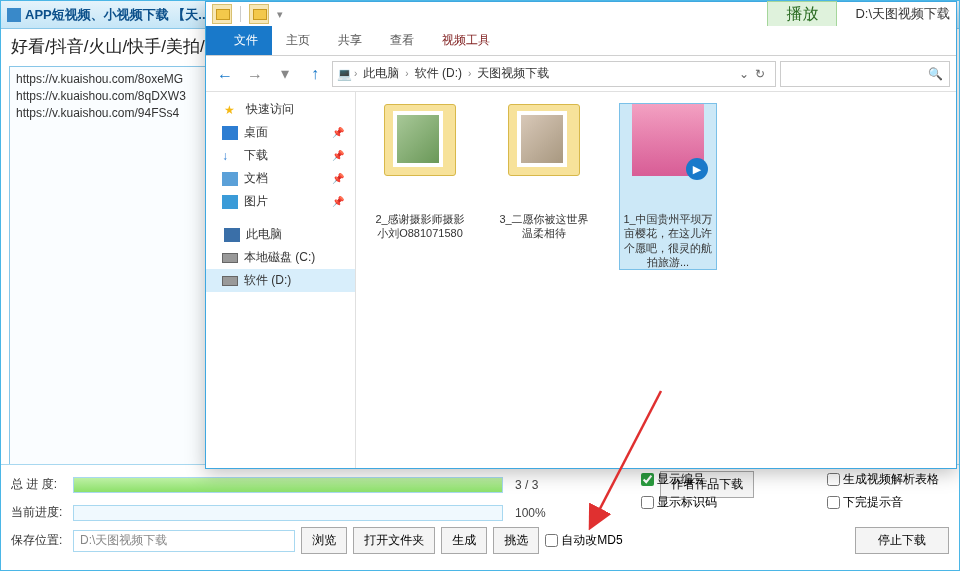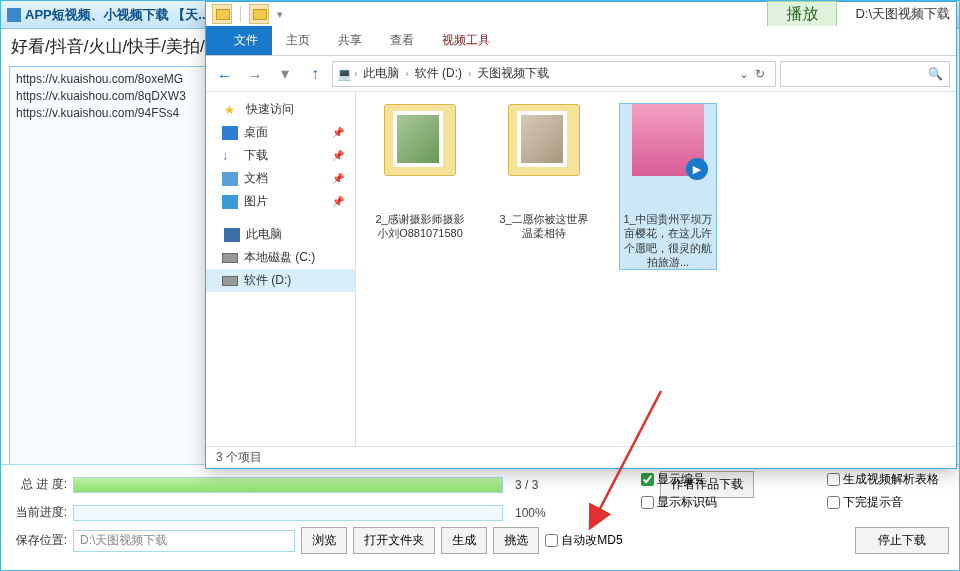--- a/index.html
+++ b/index.html
@@ -7,21 +7,21 @@
 
 
 .bg-titlebar { background: linear-gradient(#e5f3fb, #c5e6f7); height: 28px; display: flex; align-items: center; padding: 0 6px; font-size: 13px; font-weight: bold; color: #0b4f8a; border-bottom: 1px solid #8bc7e8; }
 .bg-titlebar .icon { width: 14px; height: 14px; background: #3989c9; margin-right: 4px; }
 .bg-subtitle { padding: 6px 10px 8px; font-size: 17px; color: #222; }
 .bg-urlbox { margin: 0 8px; border: 1px solid #88c6e8; background: #fafdff; height: 430px; padding: 4px 6px; font-family: Consolas, monospace; font-size: 12px; color: #333; line-height: 1.4; }
 
 
 .bottom { position: absolute; left: 0; right: 0; bottom: 0; background: #fff; border-top: 1px solid #a8d8f0; padding: 6px 10px 10px; font-size: 12px; }
 .row { display: flex; align-items: center; margin-bottom: 6px; gap: 6px; }
-.lbl { width: 56px; color: #333; text-align: right; }
+.lbl { width: 56px; color: #333; }
 .progress-shell { flex: 1; height: 16px; border: 1px solid #a8d8f0; background: #f0f9fe; position: relative; max-width: 430px; }
 .progress-shell.green::after { content:""; position:absolute; left:0; top:0; bottom:0; right:0; background: linear-gradient(#bdf0a5,#8de06a); }
 .count { margin-left: 6px; color: #444; }
 .btn { border: 1px solid #a8a8a8; background: #f4f4f4; padding: 4px 10px; font-size: 12px; cursor: pointer; }
 .save-input { flex: 1; max-width: 440px; border: 1px solid #a8d8f0; padding: 3px 6px; color: #888; font-size: 12px; }
 .chk { display: flex; align-items: center; gap: 3px; margin-right: 12px; white-space: nowrap; }
 .chk input { width: 13px; height: 13px; }
 .chk.green input { accent-color: #2b9c3f; }
 .right-checks { position: absolute; right: 8px; top: 6px; display: flex; flex-direction: column; gap: 6px; }
 .mid-checks { position: absolute; right: 230px; top: 6px; display: flex; flex-direction: column; gap: 6px; }
@@ -250,23 +250,20 @@
       </div>
       <div class="item selected">
         <div class="thumb video">
             <div class="overlay"></div>
             <div class="play-badge">▶</div>
           </div>
         <div class="item-name">1_中国贵州平坝万亩樱花，在这儿许个愿吧，很灵的航拍旅游...</div>
       </div>
     </div>
   </div>
-  <div class="status-bar">
-    <span>3 个项目</span>
-  </div>
 </div>
 
 <svg class="arrow-svg" viewBox="0 0 140 160">
   <defs>
       <marker id="ah" markerWidth="10" markerHeight="10" refX="8" refY="5" orient="auto">
         <path d="M0,0 L10,5 L0,10 z" fill="#e03030"></path>
       </marker>
     </defs>
   <line x1="120" y1="10" x2="50" y2="145" stroke="#e03030" stroke-width="2.5" marker-end="url(#ah)"></line>
 </svg>

